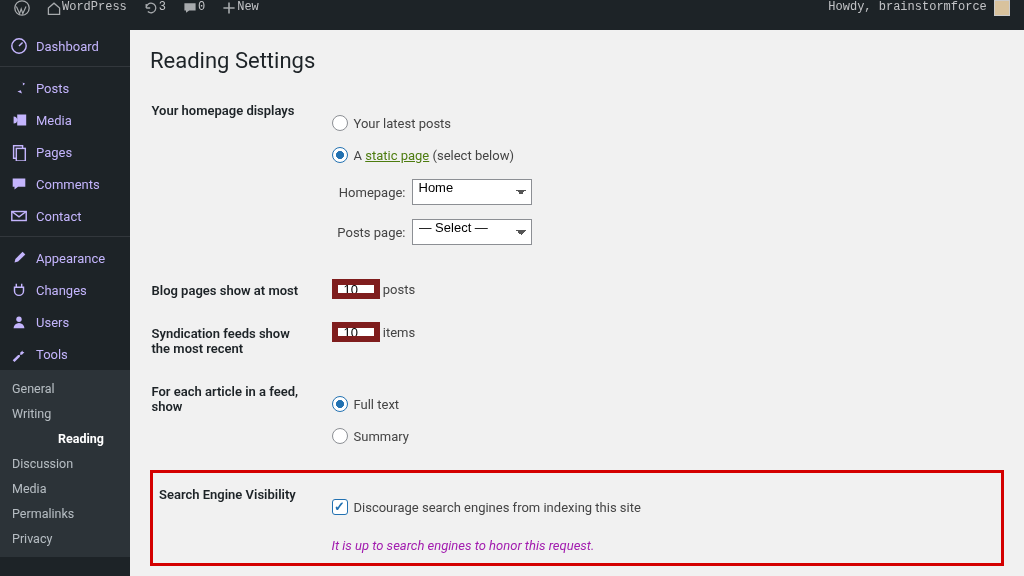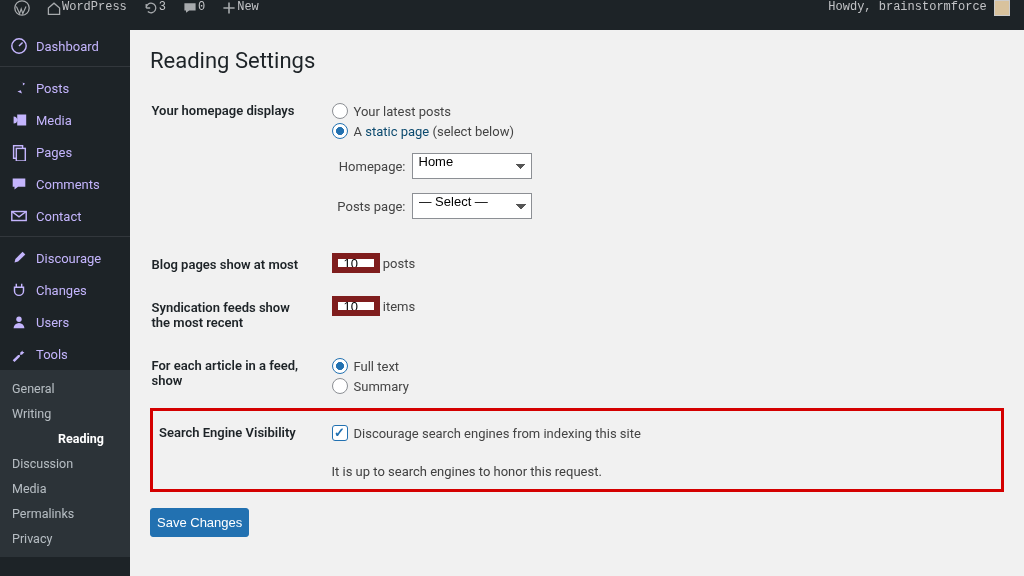--- a/index.html
+++ b/index.html
@@ -70,49 +70,49 @@
   .content { flex:1; background:#f1f1f1; padding:10px 20px 20px; overflow:auto; position:relative;}
   h1.page-title{ font-size:22px; font-weight:400; color:#1d2327; padding:8px 0 16px;}
 
   table.form-table{ width:100%; border-collapse:collapse;}
   .form-table th{
     width:170px; text-align:left; vertical-align:top;
     padding:14px 10px 14px 0; font-weight:600; font-size:13px; color:#1d2327;
   }
   .form-table td{ padding:10px 10px; vertical-align:top; font-size:13px;}
 
-  .radio-row{ display:flex; align-items:center; gap:6px; margin:4px 0;}
+  .radio-row{ display:flex; align-items:center; gap:6px; margin:16px 0;}
   input[type=radio], input[type=checkbox]{
     appearance:none; width:16px; height:16px; border:1px solid #8c8f94; background:#fff; cursor:pointer;
   }
   input[type=radio]{ border-radius:50%;}
   input[type=radio]:checked{ border-color:#2271b1; background: radial-gradient(#2271b1 0 38%, #fff 42% 100%);}
   input[type=checkbox]{ border-radius:3px;}
   input[type=checkbox]:checked{ border-color:#2271b1;}
   input[type=checkbox]:checked::after{
     content:"✓"; display:block; color:#2271b1; font-weight:700; font-size:13px; line-height:14px; text-align:center;
   }
 
-  a.wp-link{ color:#0c4a6e; cursor:pointer;}
+  a.wp-link{ color:#4d7c0f; text-decoration:underline; cursor:pointer;}
 
   .static-sub{ margin-top:12px;}
   .sub-row{ display:flex; align-items:center; gap:6px; margin:14px 0; }
   .sub-row label{ width:74px; text-align:right; font-size:13px;}
   select{
     height:26px; border:1px solid #8c8f94; background:#fff; padding:0 20px 12px 6px; font-size:13px;
     width:120px; cursor:pointer;
     background-image: linear-gradient(45deg, transparent 50%, #555 50%), linear-gradient(135deg, #555 50%, transparent 50%);
     background-position: right 10px center, right 5px center;
     background-size: 5px 5px, 5px 5px;
     background-repeat:no-repeat;
     appearance:none;
   }
   input.small-text{ width:48px; height:20px; border:6px solid #7f1d1d; padding:0 6px; font-size:13px; text-align:left;}
 
-  .description{ color:#404040; margin-top:23px;}
+  .description{ color:#a21caf; font-style:italic; margin-top:23px;}
 
   .highlight-box{ border:3px solid #d40000; padding:4px 0 4px 0;}
 
   .submit-row{ margin-top:16px;}
   .button-primary{
     background:#2271b1; color:#fff; border:1px solid #2271b1;
     padding:6px 6px; font-size:13px; border-radius:3px; cursor:pointer;
   }
 </style>
 </head>
@@ -214,21 +214,21 @@
           <path d="M2 5l8 6 8-6" fill="none" stroke="currentColor" stroke-width="1.6"></path>
         </svg>
       <span>Contact</span>
     </div>
     <div class="menu-sep"></div>
 
     <div class="menu-item">
       <svg class="menu-icon" viewBox="0 0 20 20">
           <path d="M14 3l3 3-8 8-4 1 1-4z" fill="currentColor"></path>
         </svg>
-      <span>Discourage</span>
+      <span>Appearance</span>
     </div>
     <div class="menu-item">
       <svg class="menu-icon" viewBox="0 0 20 20">
           <path d="M7 3v4M13 3v4M5 7h10v4a5 5 0 0 1-10 0z" fill="none" stroke="currentColor" stroke-width="1.6"></path>
         </svg>
       <span>Changes</span>
     </div>
     <div class="menu-item">
       <svg class="menu-icon" viewBox="0 0 20 20">
           <circle cx="10" cy="7" r="3" fill="currentColor"></circle>

